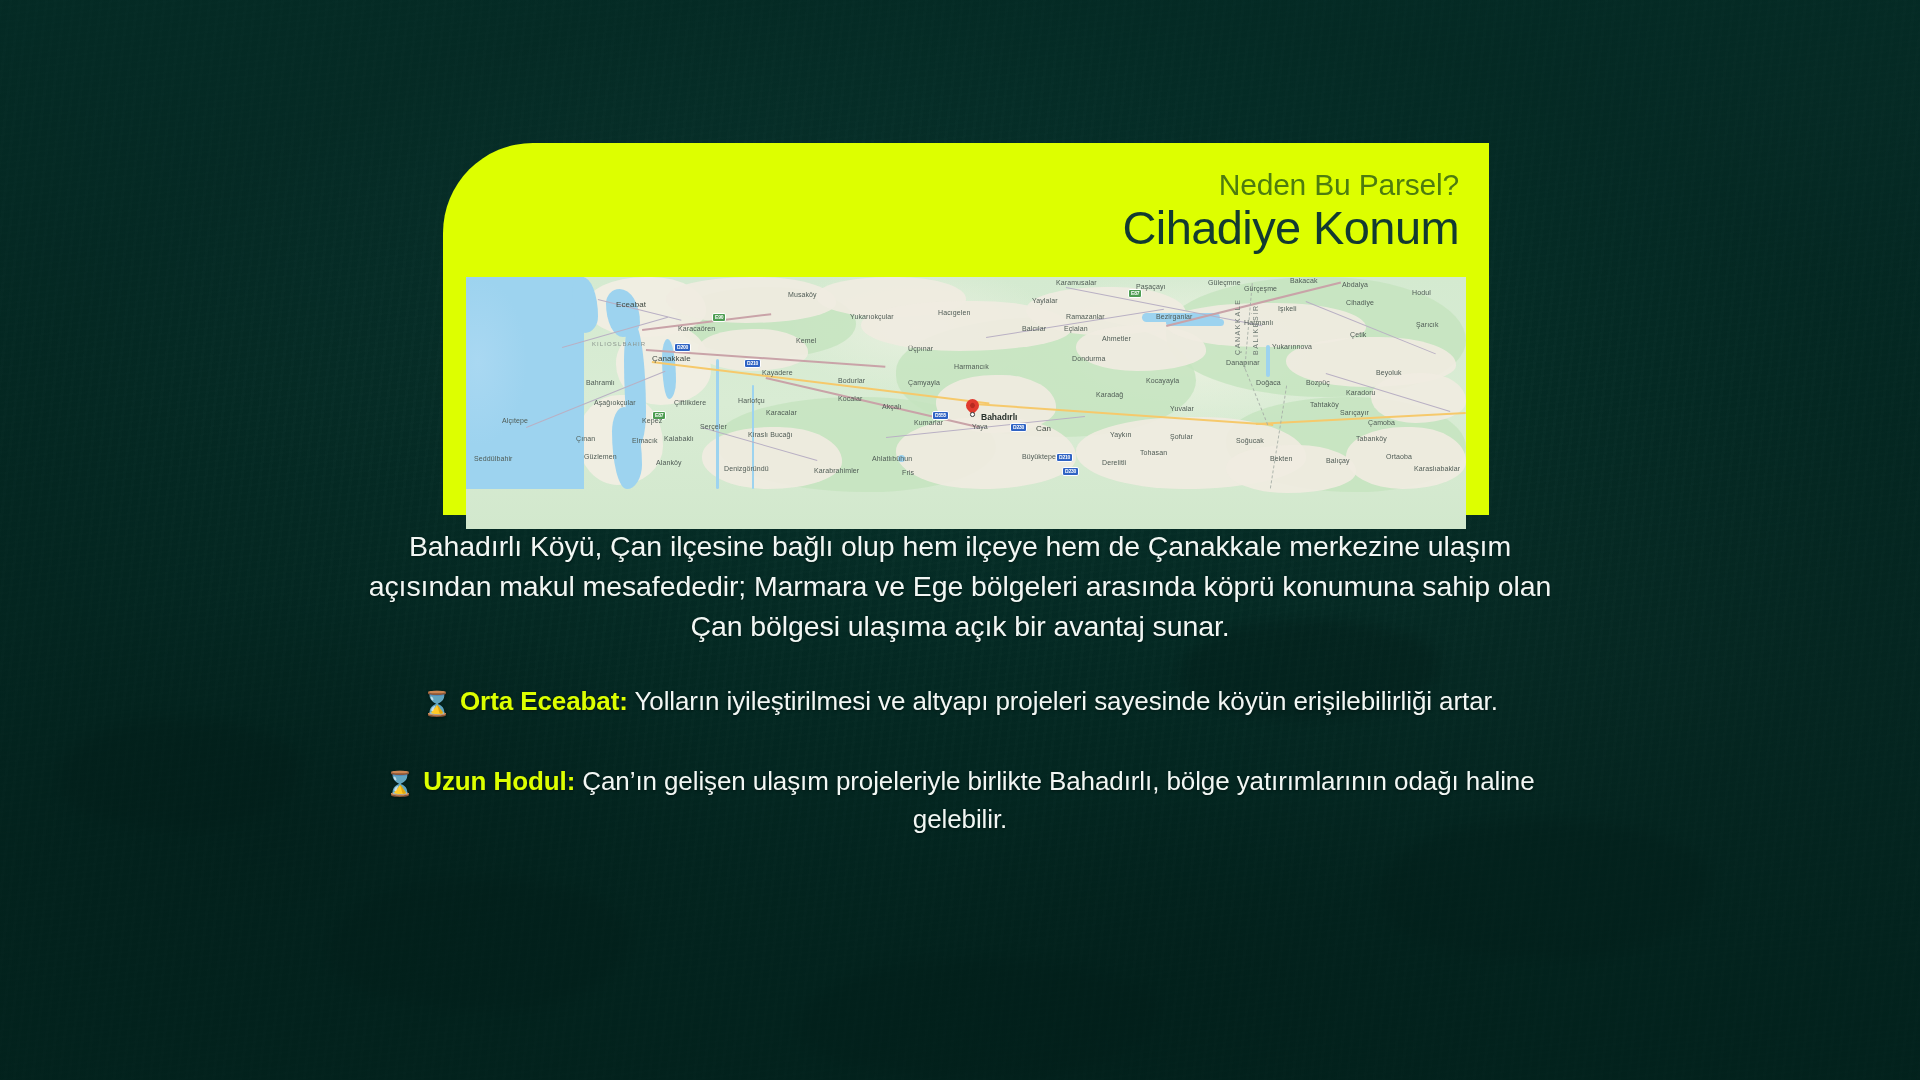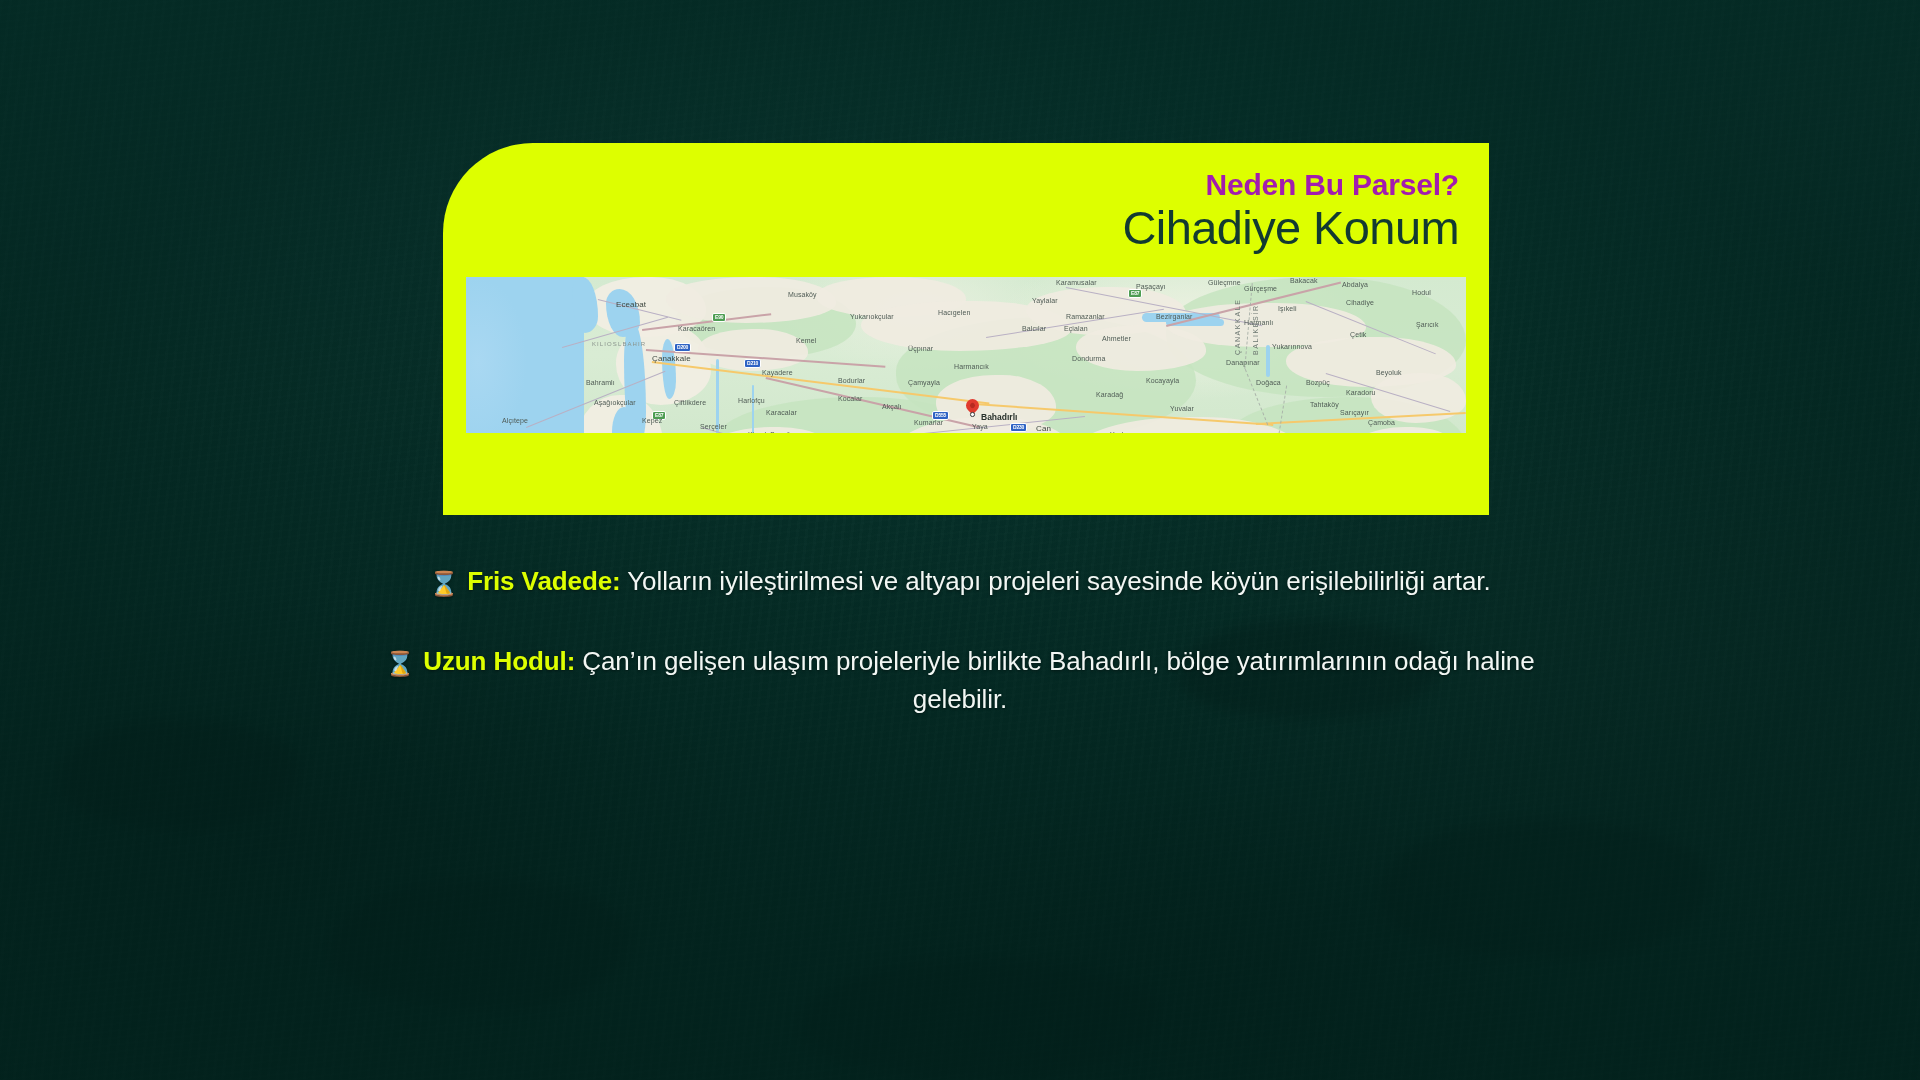--- a/index.html
+++ b/index.html
@@ -59,39 +59,39 @@
     background:#ddff00;
     border-radius:90px 0 0 0;
     z-index:5;
   }
   .card-head {
     padding:26px 30px 0 0;
     text-align:right;
   }
   .eyebrow {
     font-size:30px;
-    font-weight:bold;
-    color:#a21caf;
+    font-weight:normal;
+    color:#4d7c0f;
     letter-spacing:-0.2px;
     line-height:1.04;
   }
   .headline {
     font-size:47px;
     font-weight:300;
     color:#123a31;
     letter-spacing:-0.6px;
     line-height:1.12;
     margin-top:2px;
   }
 
   
   #map-frame {
     position:absolute;
     left:23px; top:134px;
-    width:1000px; height:156px;
+    width:1000px; height:252px;
     overflow:hidden;
     background:#d8ecd3;
   }
   .map-canvas { position:absolute; inset:0; }
 
   
   .map-land {
     position:absolute; inset:0;
     background:
       radial-gradient(ellipse 200px 90px at 45% 20%, #e8f0df, transparent 70%),
@@ -427,23 +427,24 @@
           <div class="pin-dot"></div>
           <div class="marker-label">Bahadırlı</div>
         </div>
 
       </div>
     </div>
   </div>
 
   <div id="body-text">
 
+    <p class="lede">Bahadırlı Köyü, Çan ilçesine bağlı olup hem ilçeye hem de Çanakkale merkezine ulaşım açısından makul mesafededir; Marmara ve Ege bölgeleri arasında köprü konumuna sahip olan Çan bölgesi ulaşıma açık bir avantaj sunar.</p>
 
     <p class="bullet">
-      <span class="hg">⌛</span><span class="term">Fris Vadede:</span><span> Yolların iyileştirilmesi ve altyapı projeleri sayesinde köyün erişilebilirliği artar.</span>
+      <span class="hg">⌛</span><span class="term">Orta Eceabat:</span><span> Yolların iyileştirilmesi ve altyapı projeleri sayesinde köyün erişilebilirliği artar.</span>
     </p>
 
     <p class="bullet second">
       <span class="hg">⌛</span><span class="term">Uzun Hodul:</span><span> Çan’ın gelişen ulaşım projeleriyle birlikte Bahadırlı, bölge yatırımlarının odağı haline gelebilir.</span>
     </p>
 
   </div>
 </div>
 
 </body></html>

